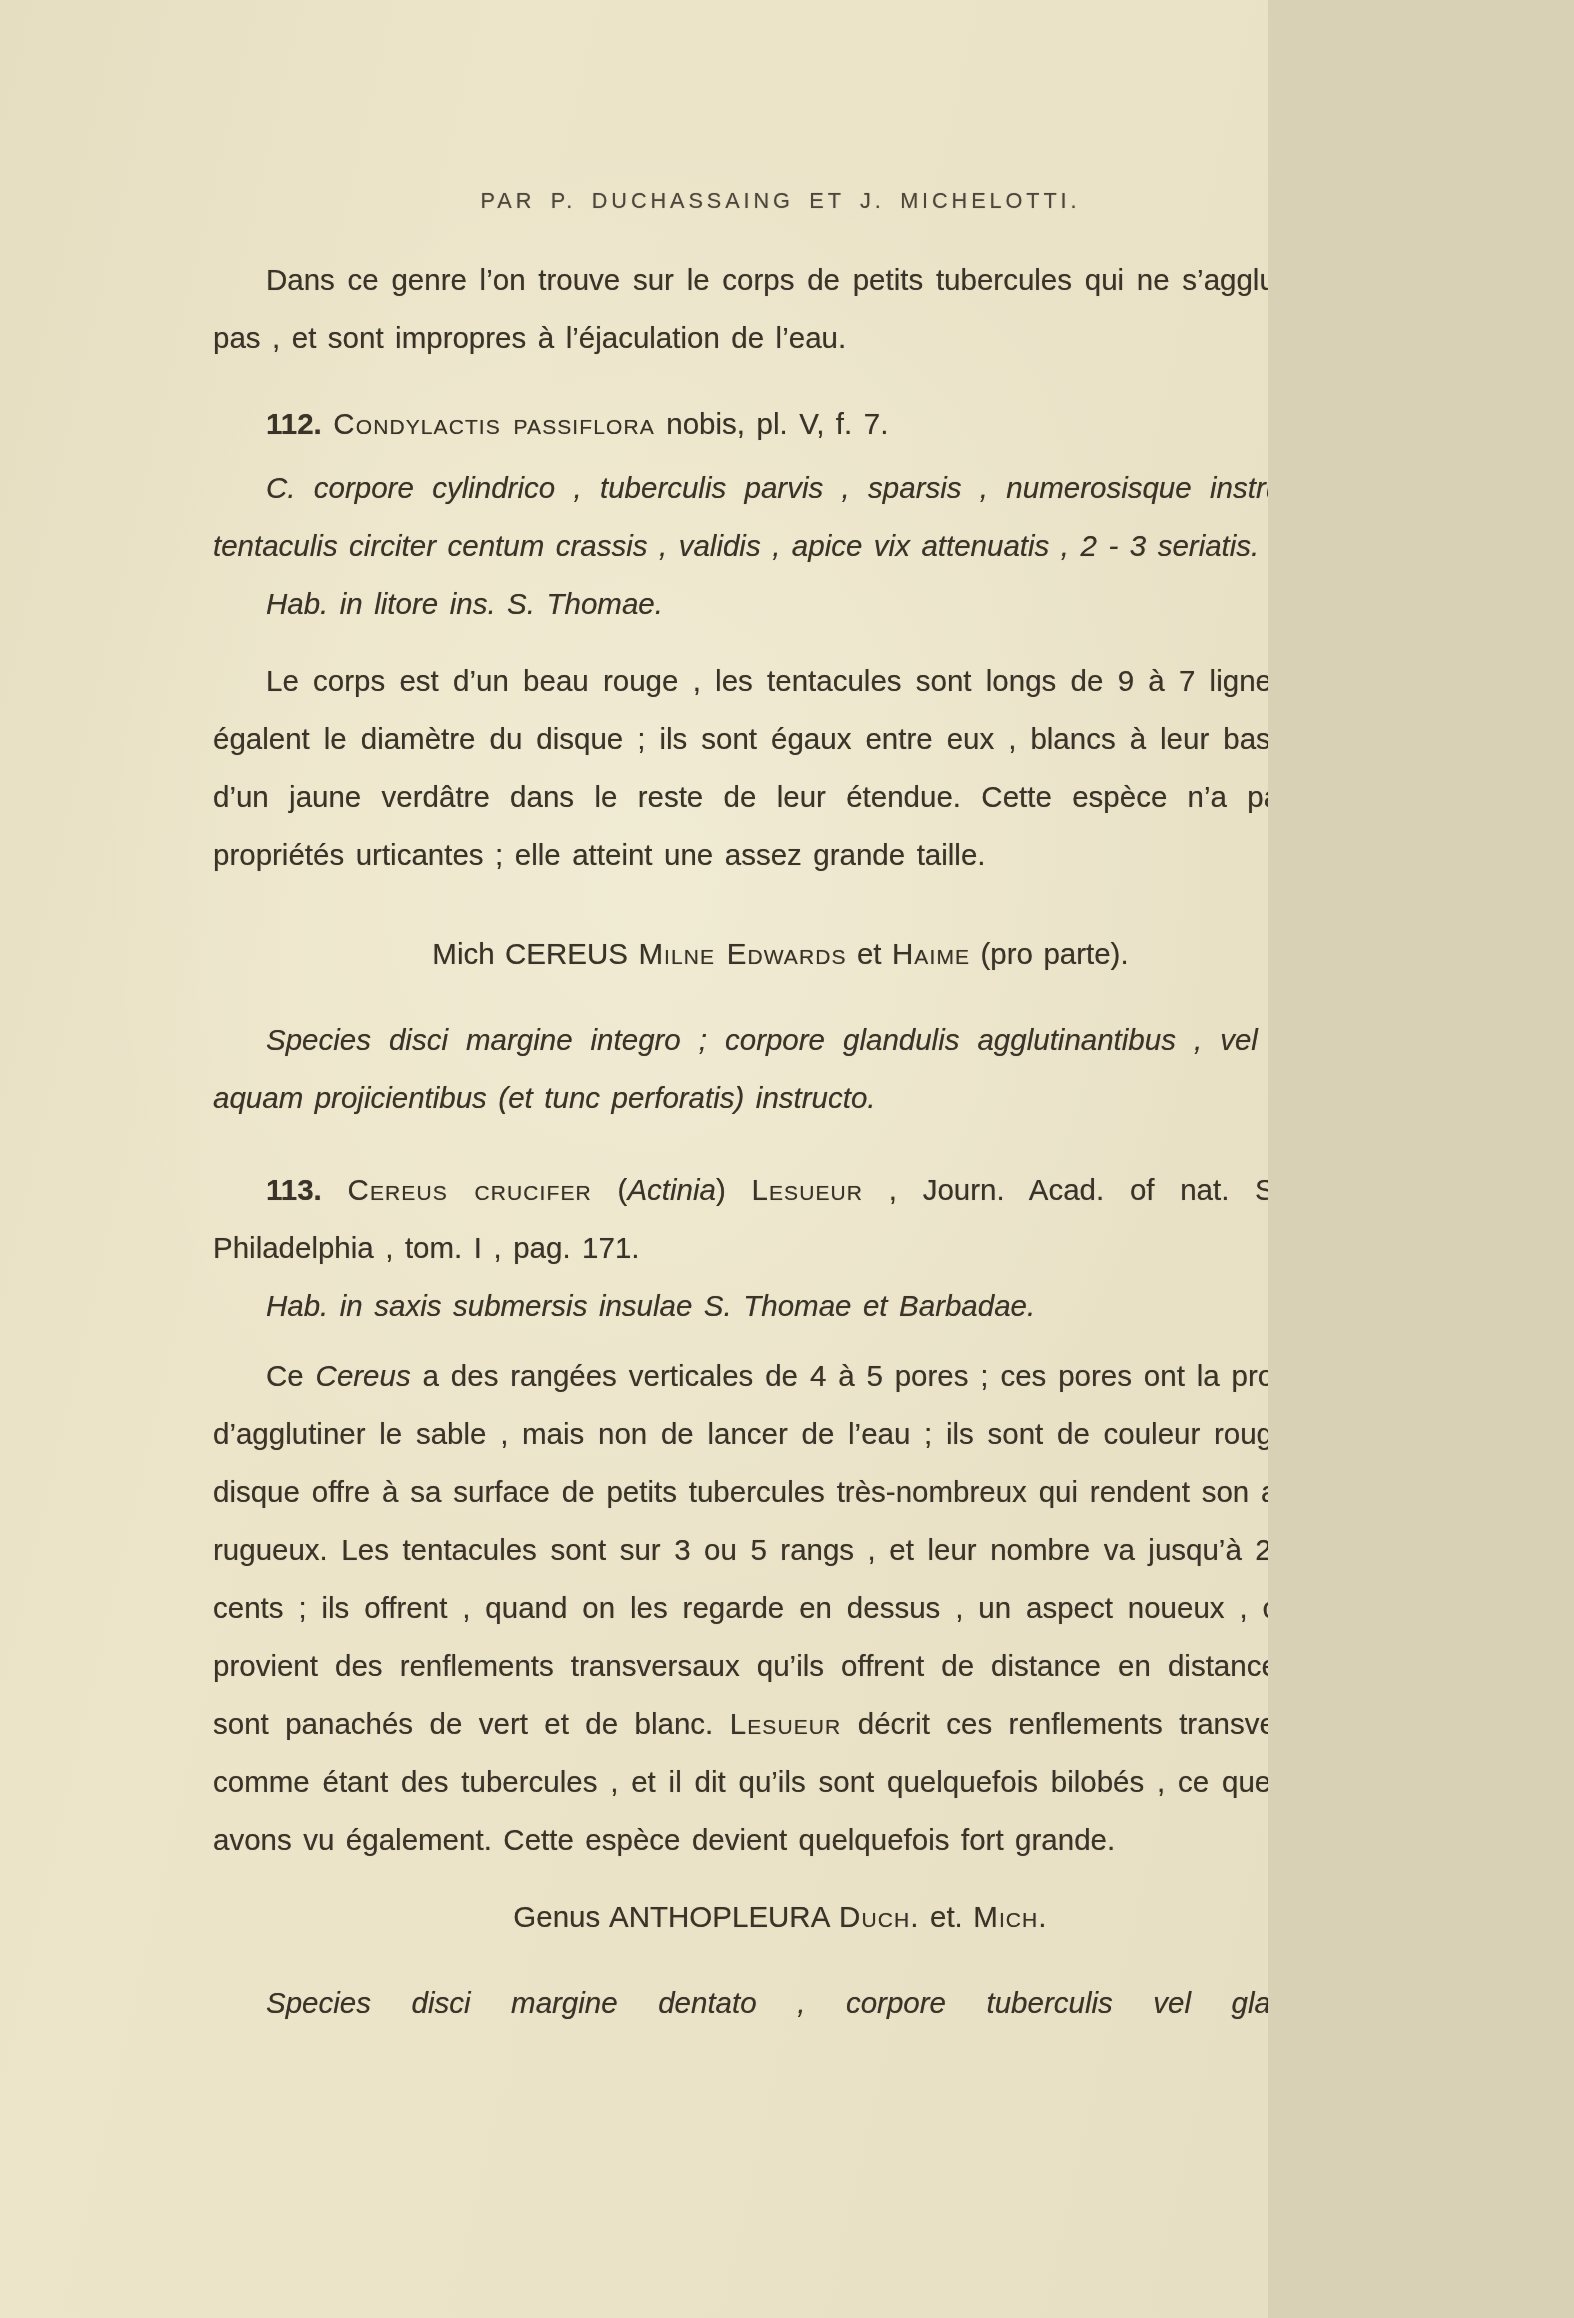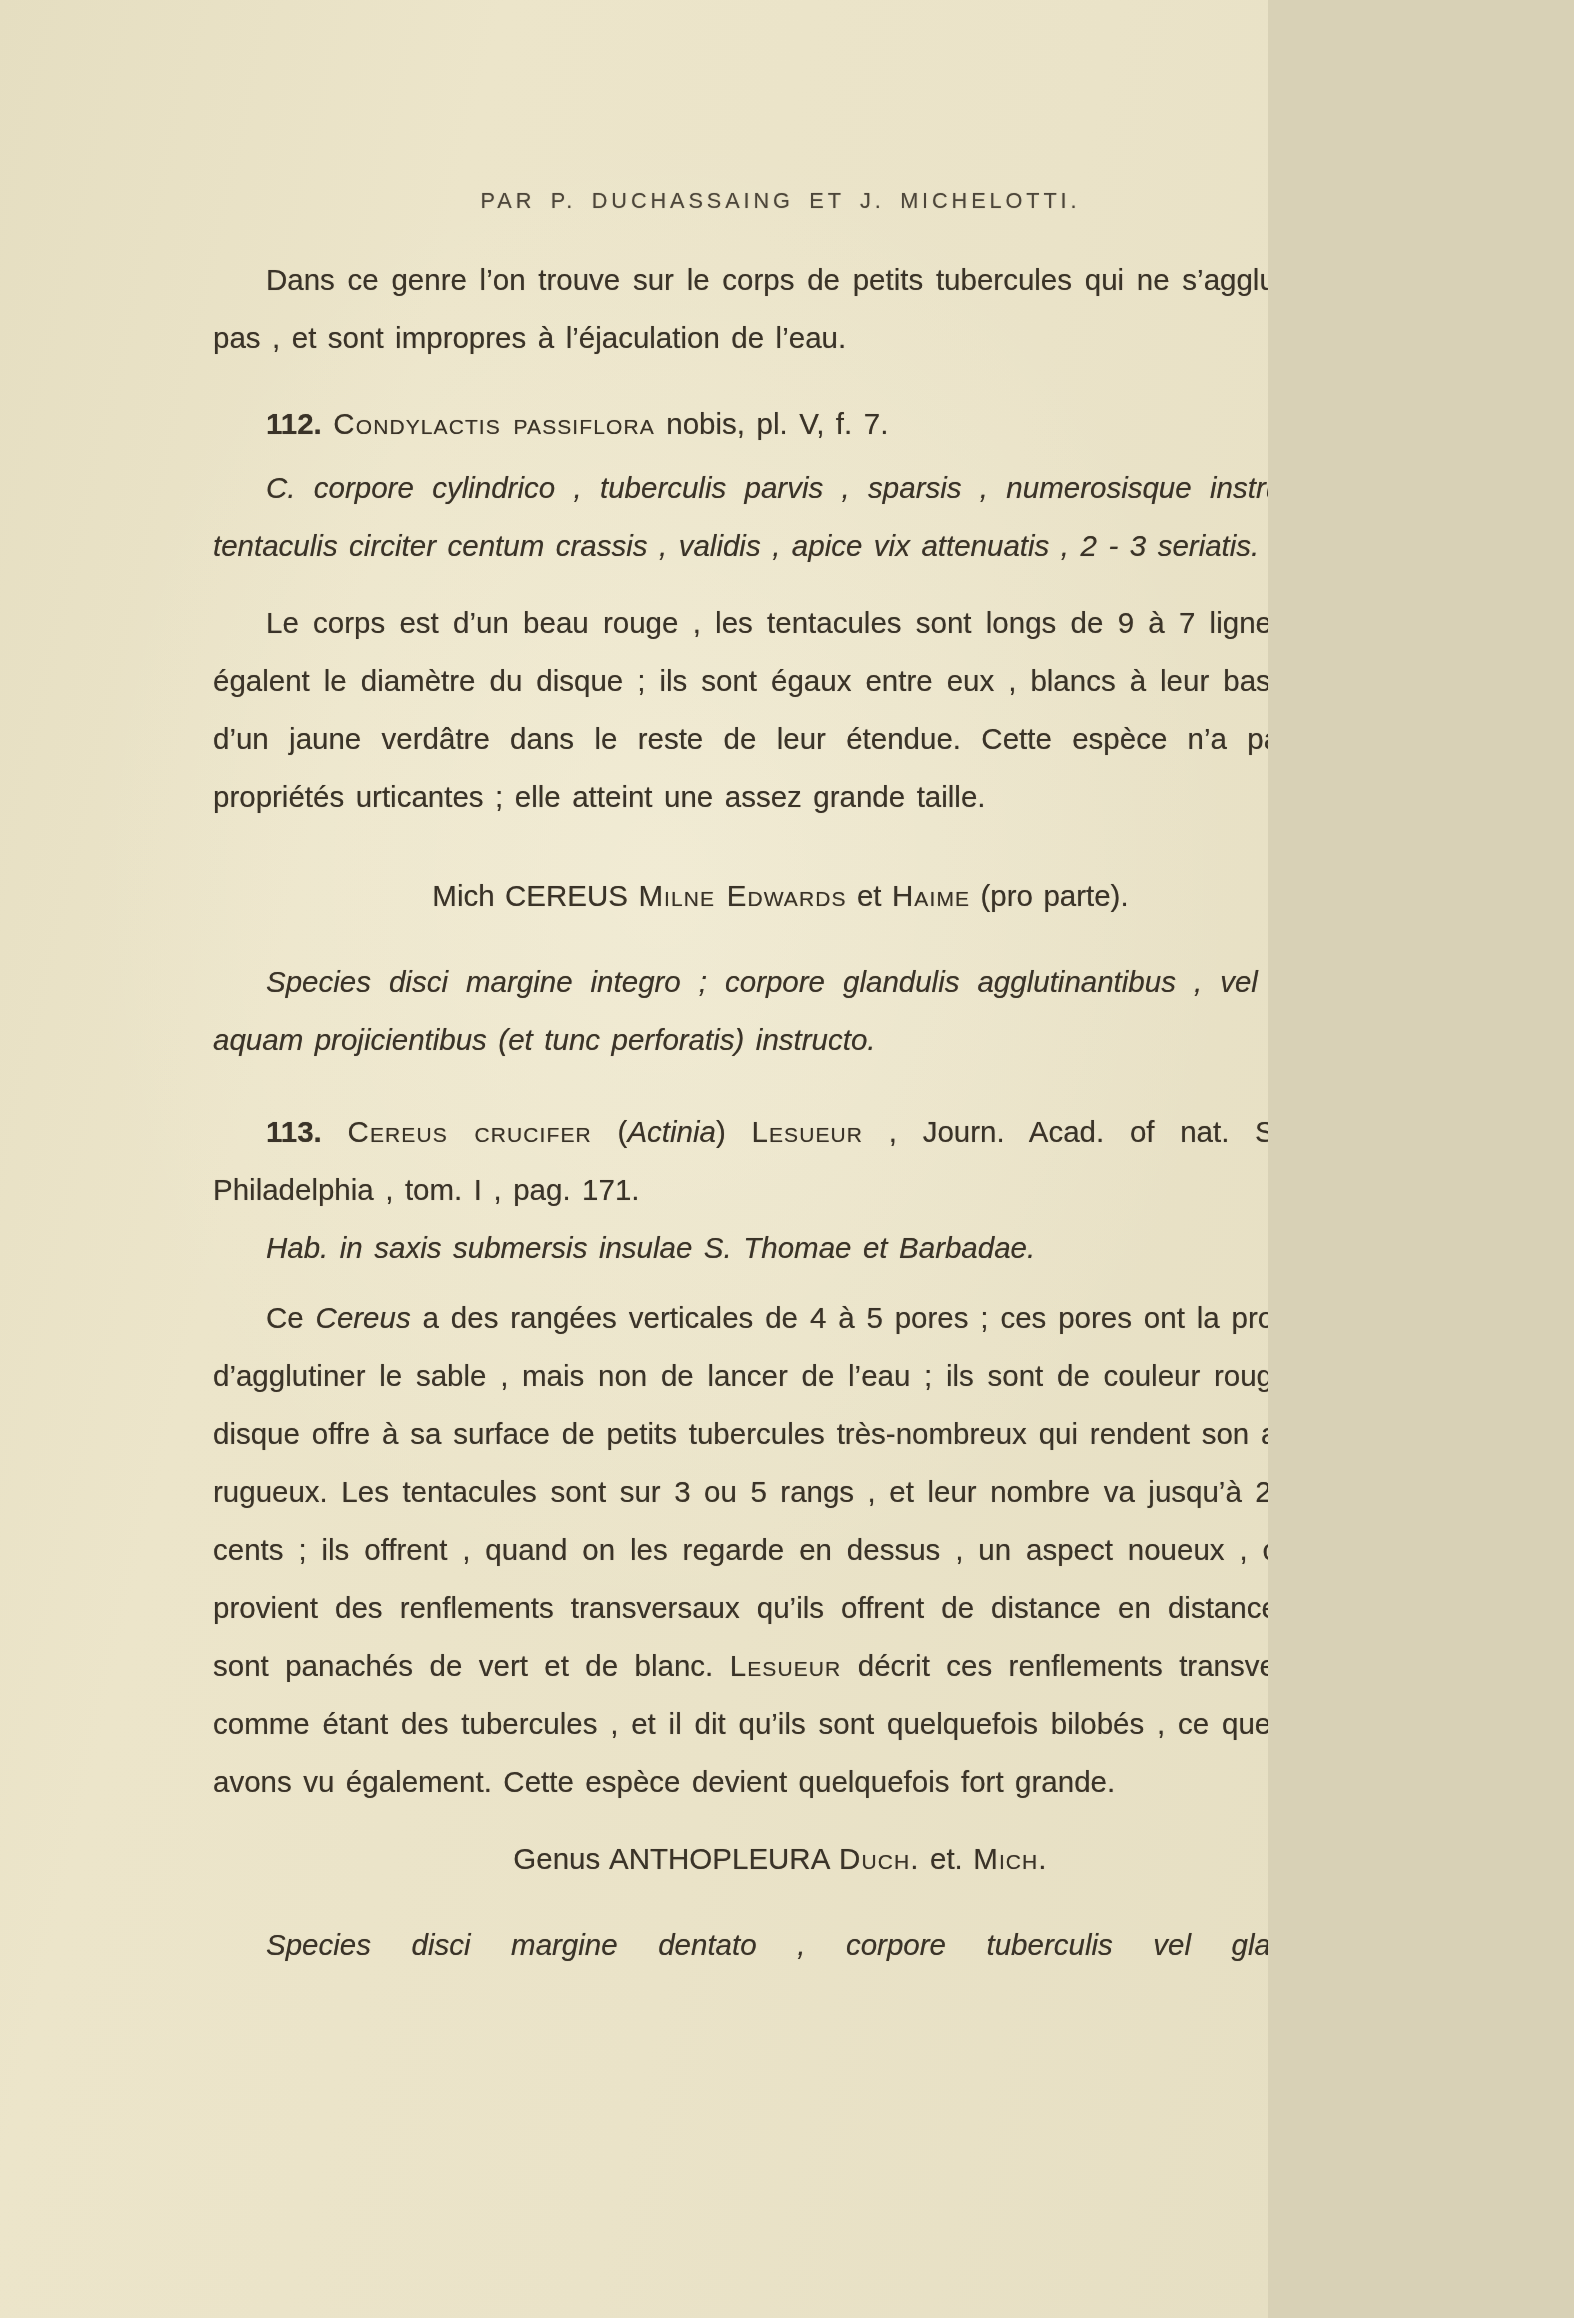--- a/index.html
+++ b/index.html
@@ -85,20 +85,21 @@
       <span class="running-title">PAR P. DUCHASSAING ET J. MICHELOTTI.</span>
       <span class="page-number">3t</span>
     </div>
 
     <p class="para"><span class="rm">Dans ce genre l’on trouve sur le corps de petits tubercules qui ne s’agglutinent pas , et sont impropres à l’éjaculation de l’eau.</span></p>
 
     <p class="para mt-md"><span class="bf">112. </span><span class="sc">Condylactis passiflora</span><span class="rm"> nobis, pl. V, f. 7.</span></p>
 
     <p class="para it mt-xs"><span class="it">C. corpore cylindrico , tuberculis parvis , sparsis , numerosisque instructo ; tentaculis circiter centum crassis , validis , apice vix attenuatis , 2 - 3 seriatis.</span></p>
 
+    <p class="para it"><span class="it">Hab. in litore ins. S. Thomae.</span></p>
 
     <p class="para mt-sm"><span class="rm">Le corps est d’un beau rouge , les tentacules sont longs de 9 à 7 lignes , et égalent le diamètre du disque ; ils sont égaux entre eux , blancs à leur base , et d’un jaune verdâtre dans le reste de leur étendue. Cette espèce n’a pas de propriétés urticantes ; elle atteint une assez grande taille.</span></p>
 
     <p class="center mt-xl"><span class="rm">Mich CEREUS </span><span class="sc">Milne Edwards</span><span class="rm"> et </span><span class="sc">Haime</span><span class="rm"> (pro parte).</span></p>
 
     <p class="para it mt-md"><span class="it">Species disci margine integro ; corpore glandulis agglutinantibus , vel etiam aquam projicientibus (et tunc perforatis) instructo.</span></p>
 
     <p class="para mt-lg"><span class="bf">113. </span><span class="sc">Cereus crucifer</span><span class="rm"> (</span><span class="it">Actinia</span><span class="rm">) </span><span class="sc">Lesueur</span><span class="rm"> , Journ. Acad. of nat. Sc. of Philadelphia , tom. I , pag. 171.</span></p>
 
 

